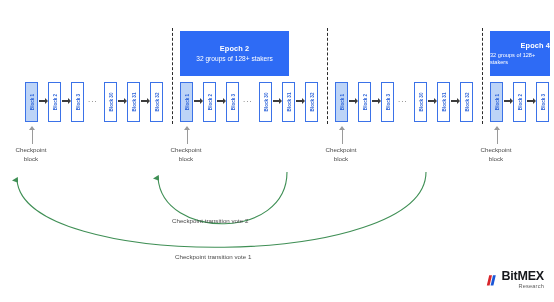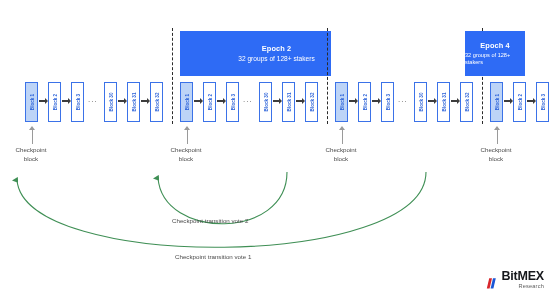--- a/index.html
+++ b/index.html
@@ -64,21 +64,21 @@
     font-size:6.2px;color:#4a4a4a;line-height:1.45;
   }
 
   
   #arcs{position:absolute;left:0;top:0;width:554px;height:302px;}
   .vote-label{
     position:absolute;font-size:6.2px;color:#4a4a4a;white-space:nowrap;
   }
 
   
-  #logo{position:absolute;right:10px;bottom:12px;display:flex;align-items:flex-end;}
+  #logo{position:absolute;right:10px;bottom:12px;display:flex;align-items:center;}
   .logo-mark{margin-right:2px;margin-top:1px;}
   .logo-text{display:flex;flex-direction:column;line-height:1;}
   .logo-word{font-size:12.5px;color:#16181c;letter-spacing:-.2px;}
   .logo-word b{font-weight:bold;}
   .logo-word span.light{font-weight:bold;}
   .logo-sub{font-size:5.6px;color:#5c5c5c;margin-top:2px;letter-spacing:.2px;text-align:right;}
 </style>
 </head>
 <body>
 
@@ -104,21 +104,21 @@
   <div class="block" style="left:127px;">
     <span class="block-label">Block 31</span>
   </div>
   <div class="blk-arrow" style="left:141px;"></div>
   <div class="block" style="left:150px;">
     <span class="block-label">Block 32</span>
   </div>
 
   <div class="divider" style="left:172px;"></div>
 
-  <div class="epoch-banner" style="left:180px;width:109px;padding-left:42px;">
+  <div class="epoch-banner" style="left:180px;width:109px;">
     <div class="epoch-title">Epoch 2</div>
     <div class="epoch-sub">32 groups of 128+ stakers</div>
   </div>
 
   <div class="block checkpoint" style="left:180px;">
     <span class="block-label">Block 1</span>
   </div>
   <div class="blk-arrow" style="left:194px;"></div>
   <div class="block" style="left:203px;">
     <span class="block-label">Block 2</span>
@@ -162,21 +162,21 @@
   <div class="block" style="left:437px;">
     <span class="block-label">Block 31</span>
   </div>
   <div class="blk-arrow" style="left:451px;"></div>
   <div class="block" style="left:460px;">
     <span class="block-label">Block 32</span>
   </div>
 
   <div class="divider" style="left:482px;"></div>
 
-  <div class="epoch-banner" style="left:465px;width:60px;">
+  <div class="epoch-banner" style="left:490px;width:60px;align-items:flex-end;">
     <div class="epoch-title">Epoch 4</div>
     <div class="epoch-sub" style="font-size:5.6px;">32 groups of 128+ stakers</div>
   </div>
 
   <div class="block checkpoint" style="left:490px;">
     <span class="block-label">Block 1</span>
   </div>
   <div class="blk-arrow" style="left:504px;"></div>
   <div class="block" style="left:513px;">
     <span class="block-label">Block 2</span>

